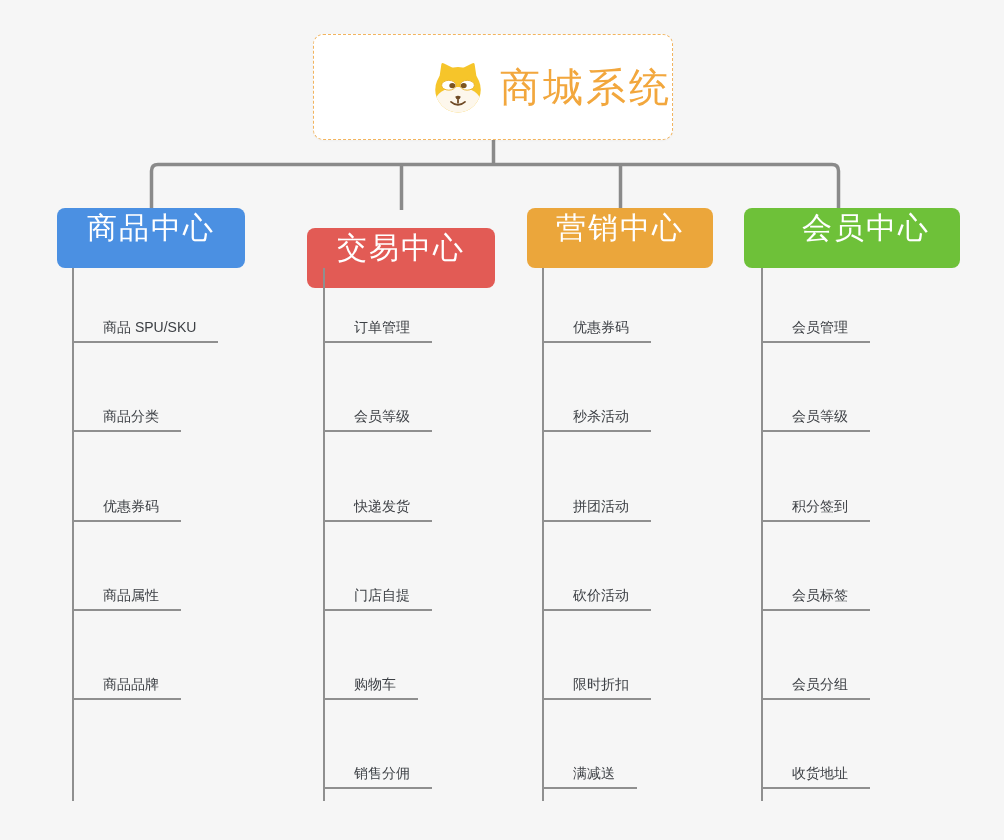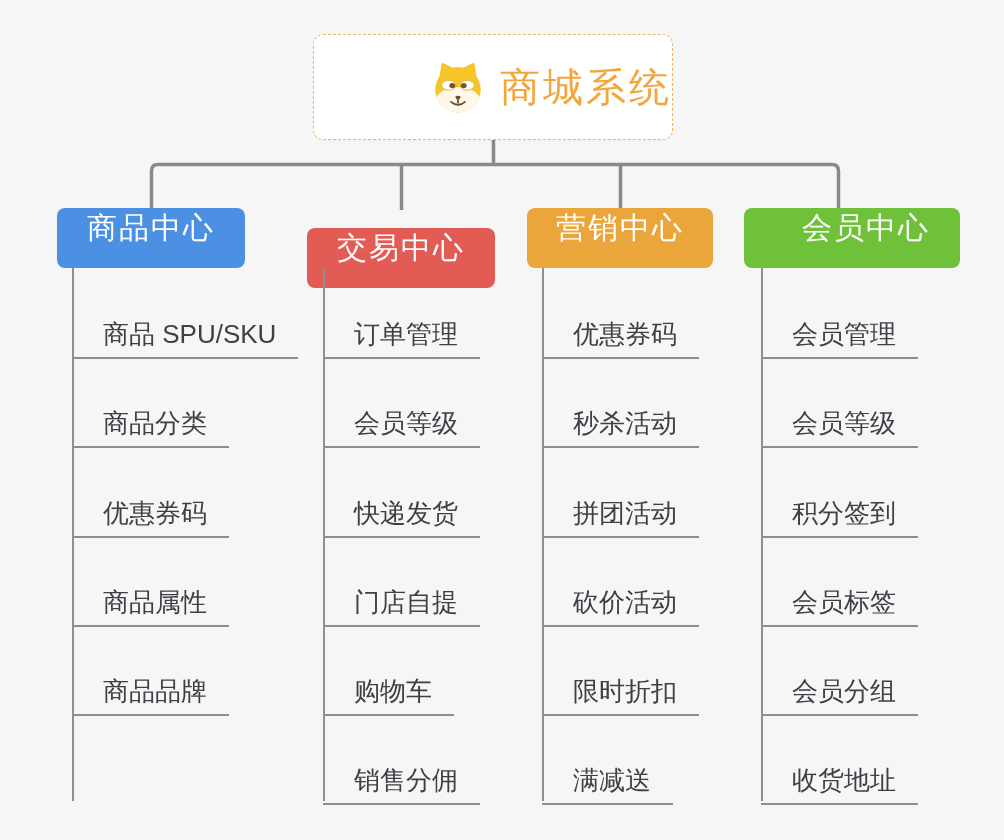--- a/index.html
+++ b/index.html
@@ -53,21 +53,21 @@
     border-left:2px solid #8f8f8f;
   }
   .c0{left:72px;}
   .c1{left:323px;}
   .c2{left:542px;}
   .c3{left:761px;}
   .leaf{
     position:absolute;left:-2px;
     padding:0 22px 5px 31px;
     border-bottom:2px solid #8f8f8f;
-    font-size:26px;
+    font-size:14px;
     color:#3d4045;
     white-space:nowrap;
     line-height:1.3;
   }
   .leaf:nth-of-type(1){top:50px;}
   .leaf:nth-of-type(2){top:139px;}
   .leaf:nth-of-type(3){top:229px;}
   .leaf:nth-of-type(4){top:318px;}
   .leaf:nth-of-type(5){top:407px;}
   .leaf:nth-of-type(6){top:496px;}

